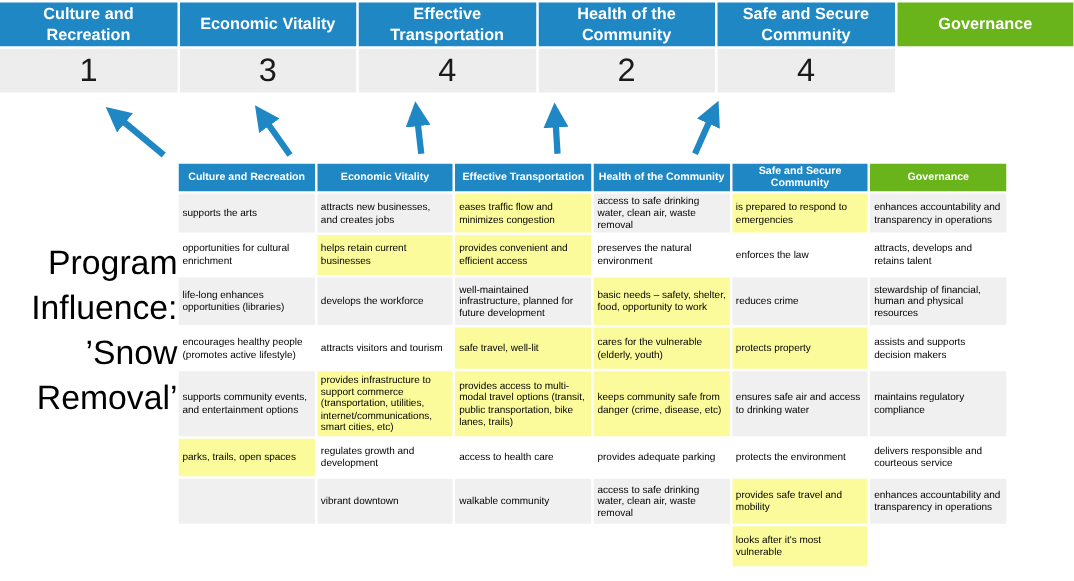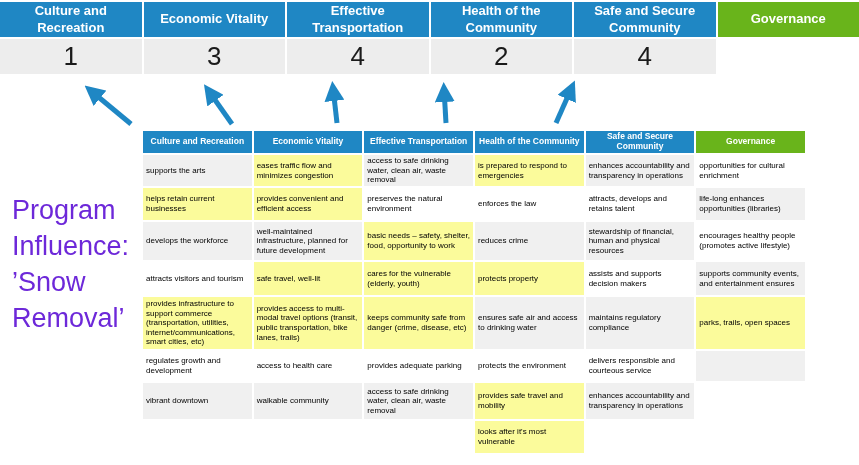--- a/index.html
+++ b/index.html
@@ -21,22 +21,22 @@
   }
   .band-h.green { background:var(--header-green); }
   .band-s {
     background:var(--score-bg); color:#1a1a1a; font-size:26px;
     display:flex; align-items:center; justify-content:center;
   }
   
   .arrows { position:absolute; left:0; top:80px; width:859px; height:48px; }
   
   .title {
-    position:absolute; left:0; top:192px; width:142px; text-align:left;
-    font-size:27px; line-height:36px; color:#6d28d9;margin-left:12px;
+    position:absolute; left:0; top:192px; width:142px; text-align:right;
+    font-size:27px; line-height:36px; color:#000000;
   }
   
   .matrix {
     position:absolute; left:143px; top:131px; width:662px;
     display:grid; grid-template-columns:repeat(6,1fr);
     grid-template-rows:22px 31px 32px 38px 33px 52px 30px 36px 32px;
     gap:2px;
   }
   .mhead {
     background:var(--header-blue); color:#ffffff; font-weight:bold;
@@ -91,20 +91,21 @@
     </div>
 
   <div class="matrix">
       <div class="mhead">Culture and Recreation</div>
       <div class="mhead">Economic Vitality</div>
       <div class="mhead">Effective Transportation</div>
       <div class="mhead">Health of the Community</div>
       <div class="mhead">Safe and Secure Community</div>
       <div class="mhead green">Governance</div>
       <div class="mcell shade">supports the arts</div>
+      <div class="mcell shade">attracts new businesses, and creates jobs</div>
       <div class="mcell hl">eases traffic flow and minimizes congestion</div>
       <div class="mcell shade">access to safe drinking water, clean air, waste removal</div>
       <div class="mcell hl">is prepared to respond to emergencies</div>
       <div class="mcell shade">enhances accountability and transparency in operations</div>
       <div class="mcell">opportunities for cultural enrichment</div>
       <div class="mcell hl">helps retain current businesses</div>
       <div class="mcell hl">provides convenient and efficient access</div>
       <div class="mcell">preserves the natural environment</div>
       <div class="mcell">enforces the law</div>
       <div class="mcell">attracts, develops and retains talent</div>
@@ -113,21 +114,21 @@
       <div class="mcell shade">well-maintained infrastructure, planned for future development</div>
       <div class="mcell hl">basic needs – safety, shelter, food, opportunity to work</div>
       <div class="mcell shade">reduces crime</div>
       <div class="mcell shade">stewardship of financial, human and physical resources</div>
       <div class="mcell">encourages healthy people (promotes active lifestyle)</div>
       <div class="mcell">attracts visitors and tourism</div>
       <div class="mcell hl">safe travel, well-lit</div>
       <div class="mcell hl">cares for the vulnerable (elderly, youth)</div>
       <div class="mcell hl">protects property</div>
       <div class="mcell">assists and supports decision makers</div>
-      <div class="mcell shade">supports community events, and entertainment ensures</div>
+      <div class="mcell shade">supports community events, and entertainment options</div>
       <div class="mcell hl">provides infrastructure to support commerce (transportation, utilities, internet/communications, smart cities, etc)</div>
       <div class="mcell hl">provides access to multi-modal travel options (transit, public transportation, bike lanes, trails)</div>
       <div class="mcell hl">keeps community safe from danger (crime, disease, etc)</div>
       <div class="mcell shade">ensures safe air and access to drinking water</div>
       <div class="mcell shade">maintains regulatory compliance</div>
       <div class="mcell hl">parks, trails, open spaces</div>
       <div class="mcell">regulates growth and development</div>
       <div class="mcell">access to health care</div>
       <div class="mcell">provides adequate parking</div>
       <div class="mcell">protects the environment</div>

